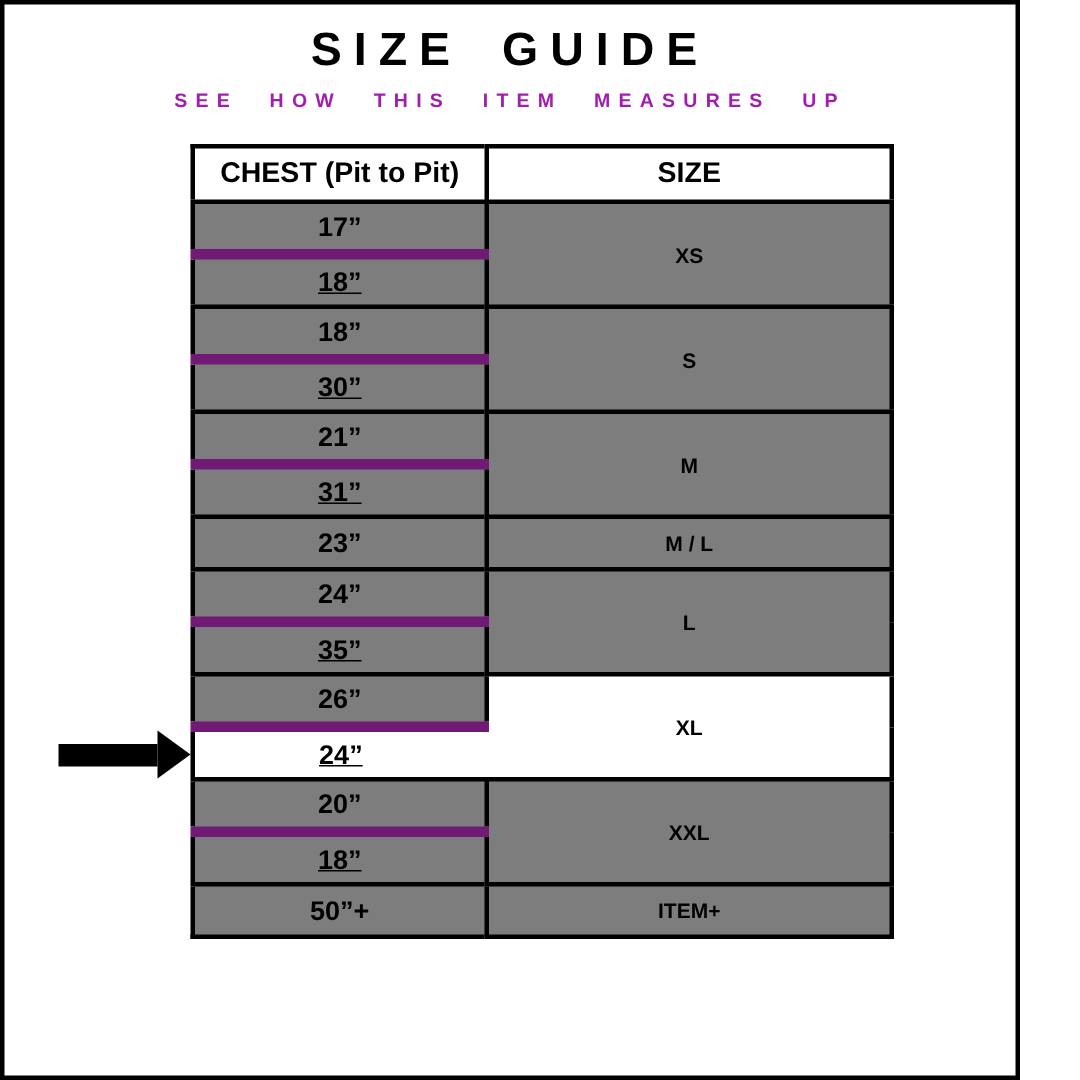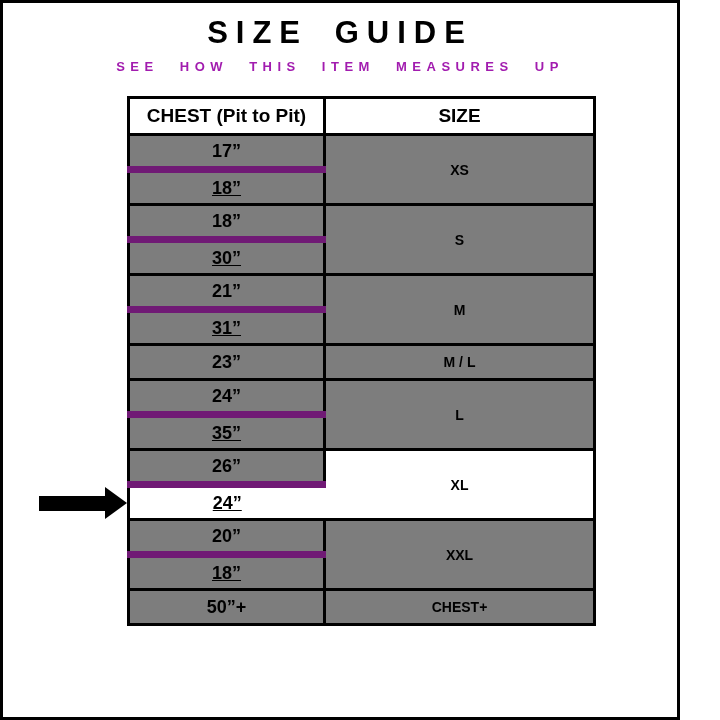--- a/index.html
+++ b/index.html
@@ -154,21 +154,21 @@
       <tr class="g-start">
         <td class="chest-cell">20”</td>
         <td class="size-cell" rowspan="2">XXL</td>
       </tr>
       <tr class="g-inner">
         <td class="chest-cell">18”</td>
       </tr>
 
       <tr class="g-start">
         <td class="chest-cell">50”+</td>
-        <td class="size-cell">CHEST+</td>
+        <td class="size-cell">ITEM+</td>
       </tr>
     </tbody>
   </table>
 
   <div class="pointer-arrow">
     <div class="shaft"></div>
     <div class="head"></div>
   </div>
 
   <div class="footer">

